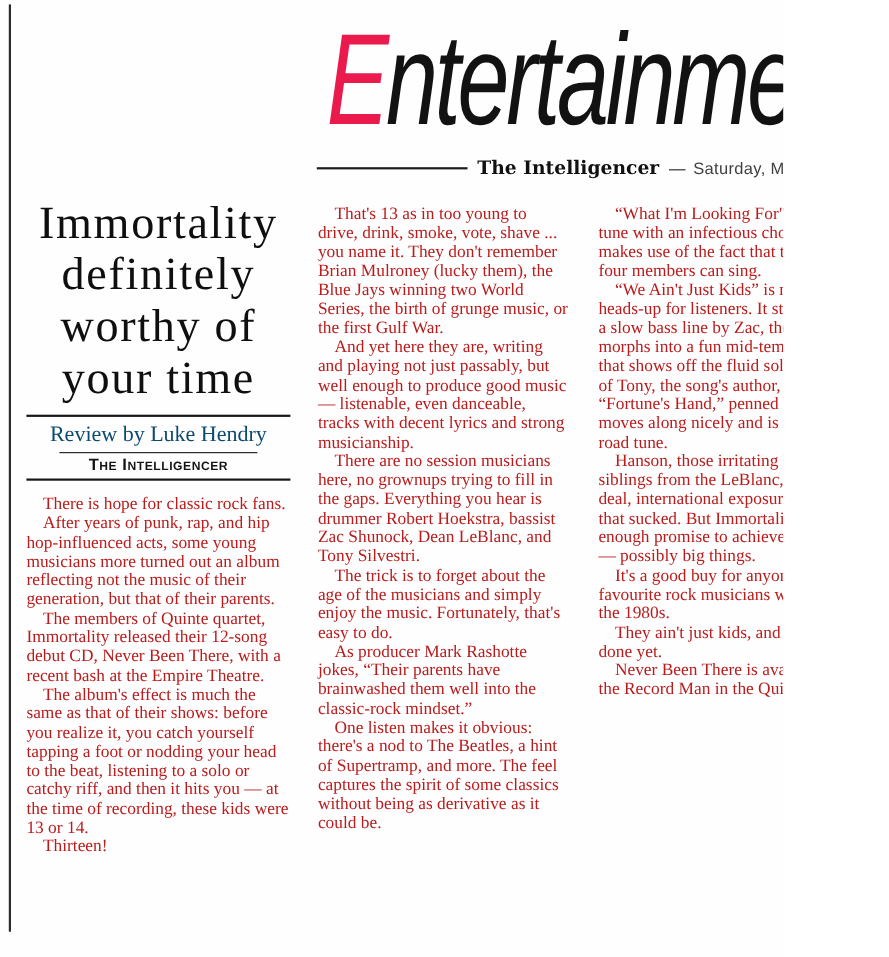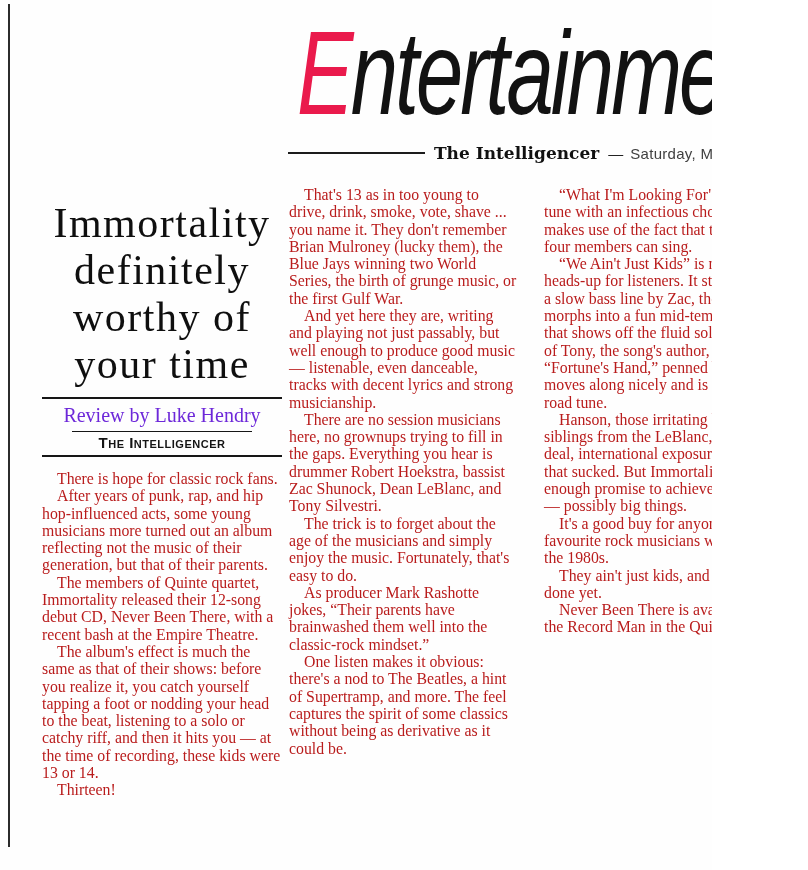--- a/index.html
+++ b/index.html
@@ -59,21 +59,21 @@
     padding: 0 7px 0 9px;
   }
   .dateline .date {
     font-family: "Liberation Sans", sans-serif;
     font-size: 15px; letter-spacing: 0.3px; color: #404040;
     white-space: nowrap;
   }
 
   
   .col { position: absolute; top: 186px; }
-  .col1 { left: 42px;  width: 240px; top: 180px; margin-top: 20px; }
+  .col1 { left: 24px;  width: 240px; top: 180px; }
   .col2 { left: 289px; width: 230px; }
   .col3 { left: 544px; width: 254px; }
 
   .headline {
     font-family: "Liberation Serif", serif;
     font-weight: normal;
     font-size: 42px;
     line-height: 47px;
     letter-spacing: 1.5px;
     text-align: center;
@@ -84,21 +84,21 @@
   .byline-block {
     margin-top: 9px;
     border-top: 2px solid #161616;
     border-bottom: 2px solid #161616;
     padding: 5px 0 4px 0;
     text-align: center;
   }
   .byline {
     font-family: "Liberation Serif", serif;
     font-size: 20px;
-    color: #6d28d9;
+    color: #0c4a6e;
     padding-bottom: 4px;
   }
   .byline-rule { border-top: 1.5px solid #161616; margin: 0 30px; }
   .credit {
     font-family: "Liberation Sans", sans-serif;
     font-variant: small-caps;
     font-weight: bold;
     font-size: 15px;
     letter-spacing: 0.5px;
     color: #141414;

